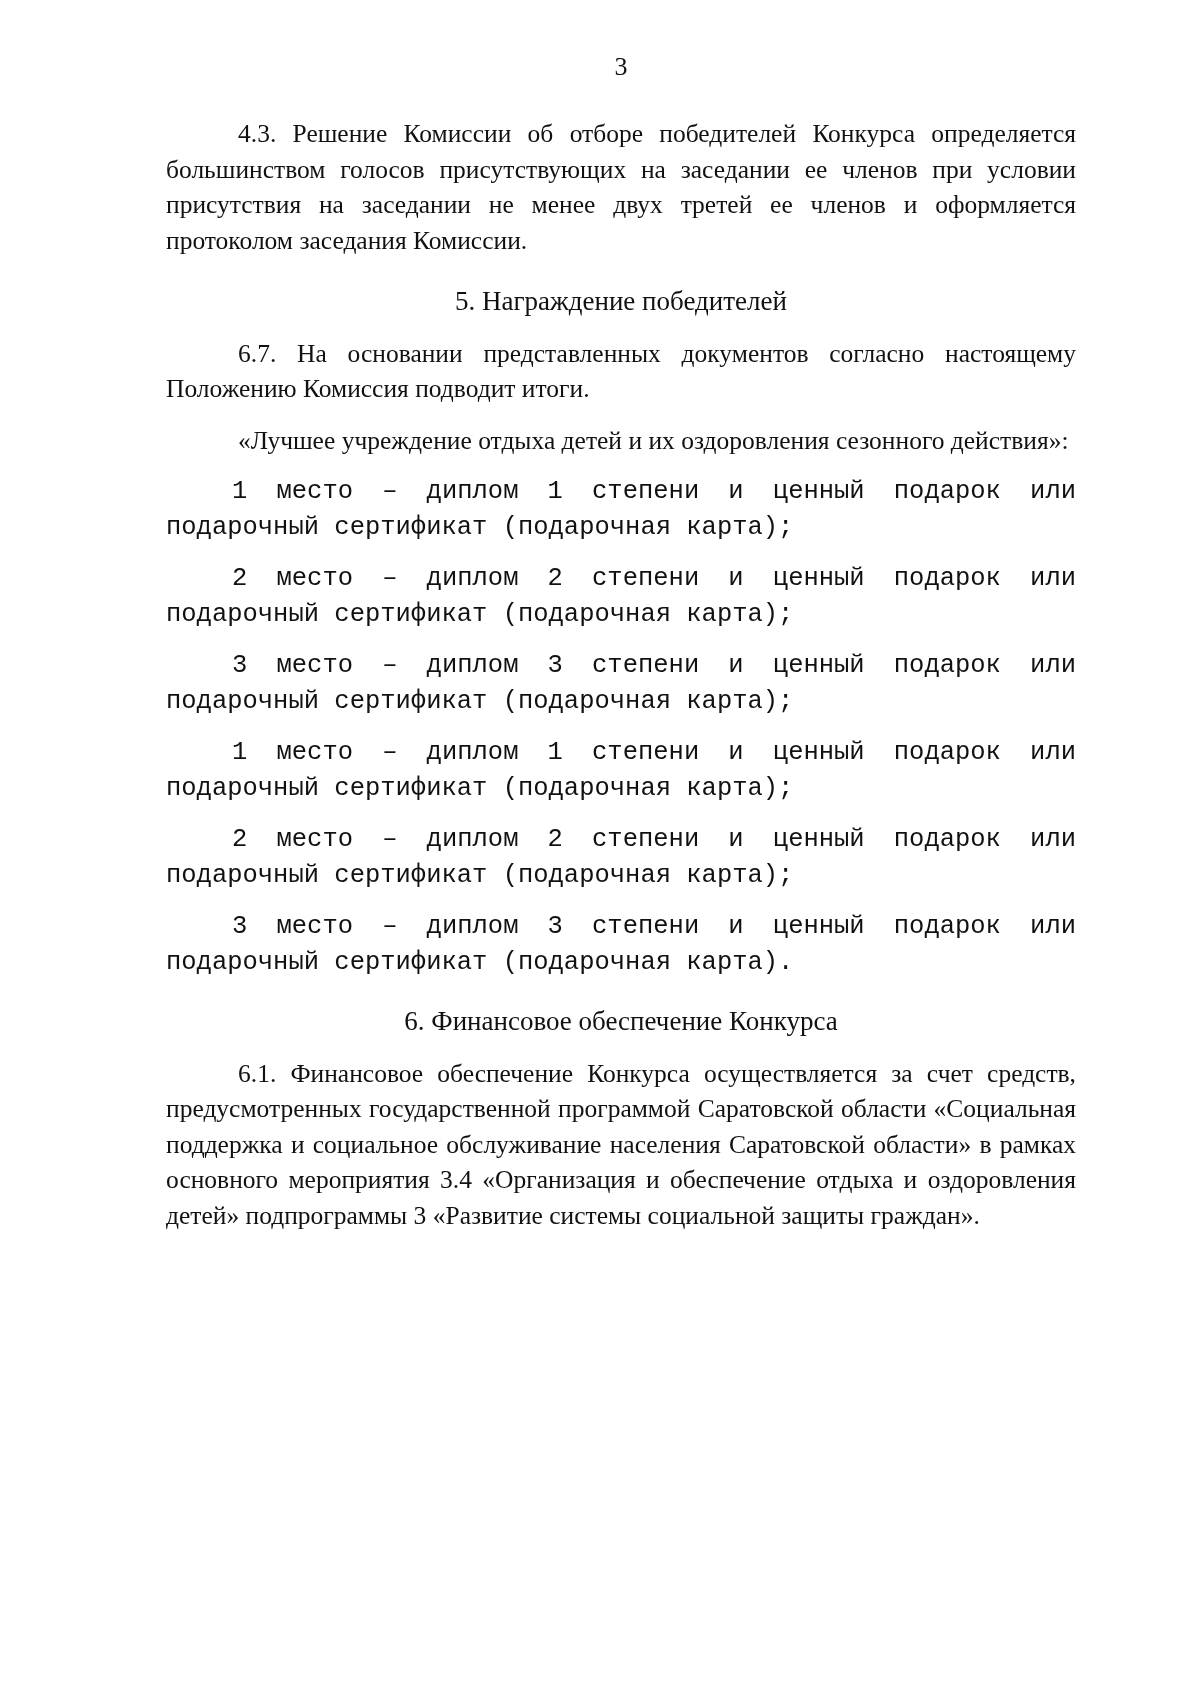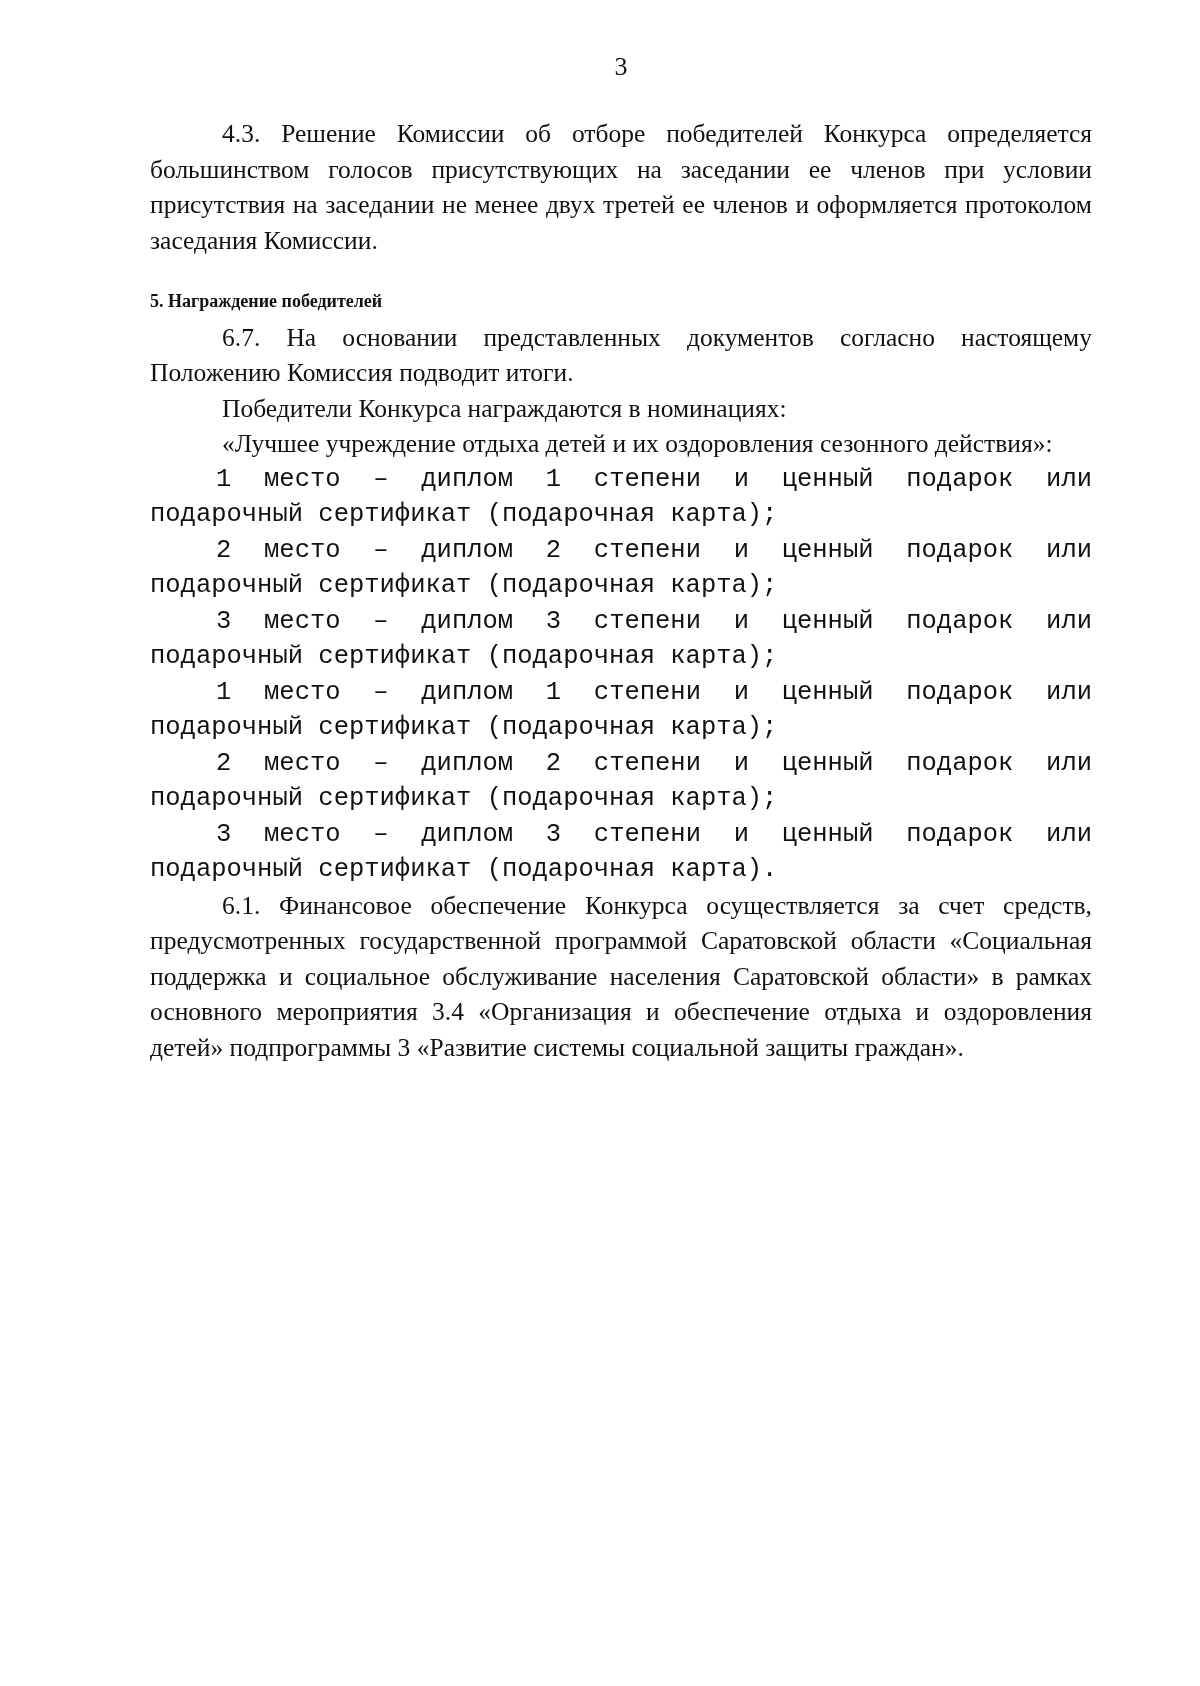--- a/index.html
+++ b/index.html
@@ -31,28 +31,29 @@
     margin: 0 0 34px 0;
     letter-spacing: 0.2px;
   }
   .doc-body {
     font-size: 25.5px;
     line-height: 35.5px;
     text-align: justify;
     text-justify: inter-word;
   }
   p {
-    margin: 0;
+    margin: 16px;
     text-indent: 72px;
     hyphens: none;
   }
   h2.section-heading {
-    font-size: 18px;
+    font-size: 27px;
     line-height: 35.5px;
-    font-weight: bold;
+    font-weight: normal;
+    text-align: center;
     text-indent: 0;
     margin: 26px 0 0 0;
   }
   h2.section-heading.tight {
     margin-top: 24px;
   }
   .award-line { text-indent: 66px; font-family: Liberation Mono, monospace; }
 </style>
 </head>
 <body>
@@ -61,29 +62,29 @@
 
   <div class="page-number">3</div>
 
   <div class="doc-body">
 
     <p>4.3. Решение Комиссии об отборе победителей Конкурса определяется большинством голосов присутствующих на заседании ее членов при условии присутствия на заседании не менее двух третей ее членов и оформляется протоколом заседания Комиссии.</p>
 
     <h2 class="section-heading">5. Награждение победителей</h2>
 
     <p>6.7. На основании представленных документов согласно настоящему Положению Комиссия подводит итоги.</p>
-    <p>Победители Конкурса награждаются в номинациях:</p>
     <p>«Лучшее учреждение отдыха детей и их оздоровления сезонного действия»:</p>
 
     <p class="award-line">1 место – диплом 1 степени и ценный подарок или подарочный сертификат (подарочная карта);</p>
     <p class="award-line">2 место – диплом 2 степени и ценный подарок или подарочный сертификат (подарочная карта);</p>
     <p class="award-line">3 место – диплом 3 степени и ценный подарок или подарочный сертификат (подарочная карта);</p>
 
 
     <p class="award-line">1 место – диплом 1 степени и ценный подарок или подарочный сертификат (подарочная карта);</p>
     <p class="award-line">2 место – диплом 2 степени и ценный подарок или подарочный сертификат (подарочная карта);</p>
     <p class="award-line">3 место – диплом 3 степени и ценный подарок или подарочный сертификат (подарочная карта).</p>
 
+    <h2 class="section-heading tight">6. Финансовое обеспечение Конкурса</h2>
 
     <p>6.1. Финансовое обеспечение Конкурса осуществляется за счет средств, предусмотренных государственной программой Саратовской области «Социальная поддержка и социальное обслуживание населения Саратовской области» в рамках основного мероприятия 3.4 «Организация и обеспечение отдыха и оздоровления детей» подпрограммы 3 «Развитие системы социальной защиты граждан».</p>
 
   </div>
 </div>
 
 </body></html>

